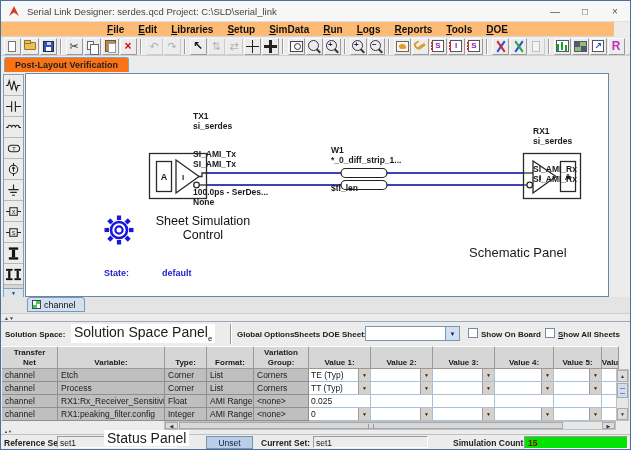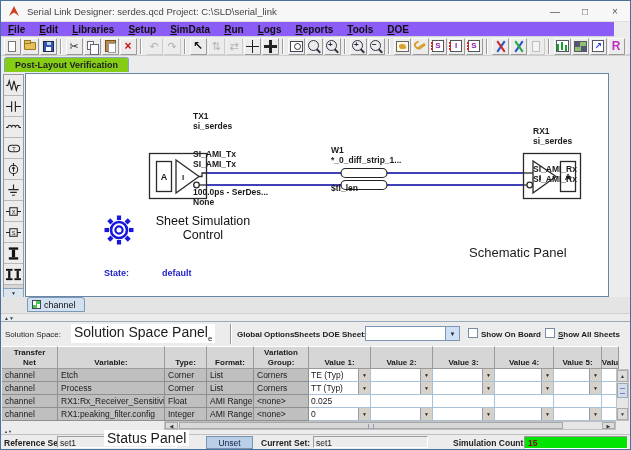--- a/index.html
+++ b/index.html
@@ -6,21 +6,21 @@
   *{box-sizing:border-box;}
   .window{position:relative;width:631px;height:450px;background:#ececec;border:1px solid #49719e;
     font-family:"Liberation Sans","DejaVu Sans",sans-serif;color:#1a1a1a;overflow:hidden;}
   
   .titlebar{position:absolute;left:0;top:0;right:0;height:21px;background:#f7f7f7;display:flex;align-items:center;border-bottom:1px solid #e0e0e0;}
   .applogo{width:13px;height:13px;margin:0 6px 0 7px;flex:0 0 auto;}
   .apptitle{font-size:9.5px;color:#444;}
   .wcontrols{margin-left:auto;display:flex;height:100%;}
   .wbtn{width:30px;display:flex;align-items:center;justify-content:center;font-size:10px;color:#555;}
   
-  .menubar{position:absolute;left:0;top:21px;right:16px;height:15px;background:#8b5cf6;display:flex;align-items:center;border-bottom:1px solid #d8d8d8;}
+  .menubar{position:absolute;left:0;top:21px;right:16px;height:15px;background:#fdba74;display:flex;align-items:center;border-bottom:1px solid #d8d8d8;justify-content:center;}
   .mitem{padding:0 7px;font-size:10px;font-weight:bold;color:#111;}
   
   .toolbar{position:absolute;left:0;top:36px;right:0;height:19px;background:#ececec;display:flex;align-items:center;padding-left:2px;border-bottom:1px solid #cfcfcf;}
   .tbtn{width:17px;height:17px;margin:0 0.5px;display:flex;align-items:center;justify-content:center;background:#ececec;
     border:1px solid;border-color:#fbfbfb #9a9a9a #9a9a9a #fbfbfb;border-radius:1px;flex:0 0 auto;}
   .tbtn.dis{opacity:.38;filter:grayscale(1);}
   .tsep{width:2px;height:15px;margin:0 3px;border-left:1px solid #9a9a9a;border-right:1px solid #ffffff;flex:0 0 auto;}
   .ig{display:flex;align-items:center;justify-content:center;font-size:11px;line-height:1;}
   .ig.bold{font-weight:bold;font-size:12px;}
   .ic-page{width:8px;height:11px;background:#fff;border:1px solid #777;}
@@ -58,21 +58,21 @@
   .ic-net2{position:relative;width:13px;height:13px;}
   .ic-net2::before{content:'';position:absolute;left:6px;top:0;width:2px;height:13px;background:#2a52cc;transform:rotate(35deg);}
   .ic-net2::after{content:'';position:absolute;left:6px;top:0;width:2px;height:13px;background:#22aa44;transform:rotate(-35deg);}
   .ic-wave{width:13px;height:12px;border:1px solid #556;background:#fff;overflow:hidden;display:flex;align-items:flex-end;justify-content:center;}
   .ic-wave::before{content:'';width:2px;height:8px;margin-bottom:1px;background:#18a030;box-shadow:-4px 2px 0 #18a030,4px 3px 0 #18a030;}
   .ic-grid{width:13px;height:11px;border:1px solid #556;background:conic-gradient(#8fbf6f 0 25%,#555577 0 50%,#8fbf6f 0 75%,#555577 0);}
   .ic-report{width:12px;height:12px;border:1px solid #556;background:#fff;font-size:9px;font-weight:bold;display:flex;align-items:center;justify-content:center;}
   
   .tabrow{position:absolute;left:0;top:55px;right:0;height:16px;background:#ececec;display:flex;align-items:flex-end;padding-left:3px;}
   .tab{height:15px;padding:0 10px;display:flex;align-items:center;font-size:9px;font-weight:bold;color:#222;
-    border:1px solid #8aa2ba;border-bottom:none;border-radius:3px 3px 0 0;background:#84cc16;margin-right:1px;}
+    border:1px solid #8aa2ba;border-bottom:none;border-radius:3px 3px 0 0;background:#f97316;margin-right:1px;}
   .tab.active{background:#f6f6f6;}
   
   .palette{position:absolute;left:2px;top:73px;width:21px;height:221px;background:#d6d6d6;border:1px solid #9a9a9a;overflow:hidden;}
   .pbtn{height:21px;display:flex;align-items:center;justify-content:center;background:#ececec;border-bottom:1px solid #b8b8b8;}
   .pmore{position:absolute;left:2px;top:287px;width:21px;height:10px;background:#dce4ee;border:1px solid #8aa0b8;
     display:flex;align-items:center;justify-content:center;font-size:5px;color:#234;}
   .canvas{position:absolute;left:24px;top:72px;width:584px;height:224px;background:#ffffff;border:1px solid #6a86a6;overflow:hidden;}
   .schsvg{position:absolute;left:0;top:0;}
   .clabel{position:absolute;font-size:8.5px;font-weight:bold;line-height:9.5px;color:#1a1a1a;white-space:pre;}
   .ssc-title{position:absolute;left:106px;top:140px;width:142px;text-align:center;font-size:12.5px;line-height:14px;color:#111;}
@@ -82,21 +82,21 @@
   .annot.sch{font-size:13px;}
   .annot-sub{font-size:8px;vertical-align:sub;}
   .gearbox{position:absolute;left:76px;top:139px;width:34px;height:34px;}
   .tabstrip{position:absolute;left:0;top:296px;right:0;height:16px;background:#e4e4e4;}
   .sheettab{position:absolute;left:26px;top:296px;height:15px;padding:0 8px 0 4px;background:#d2e0f0;border:1px solid #7a96b8;border-radius:3px 3px 0 0;
     display:flex;align-items:center;gap:3px;font-size:9px;color:#111;}
   .chicon{width:9px;height:9px;border:1px solid #446;background:conic-gradient(#44cc44 0 25%,#fff 0 50%,#44cc44 0 75%,#fff 0);}
   .splitter{position:absolute;left:0;top:312px;right:0;height:8px;background:#ececec;border-top:1px solid #cfcfcf;font-size:5px;color:#345;line-height:8px;padding-left:3px;}
   
   .ssheader{position:absolute;left:0;top:320px;right:0;height:25px;background:#ececec;border-top:1px solid #9aaabb;}
-  .sslabel{position:absolute;left:4px;top:8px;font-size:8px;font-weight:normal;}
+  .sslabel{position:absolute;left:4px;top:8px;font-size:8px;font-weight:bold;}
   .vline{position:absolute;left:229px;top:2px;height:20px;border-left:1px solid #9a9a9a;border-right:1px solid #fff;}
   .golabel{position:absolute;left:236px;top:8px;font-size:8px;font-weight:bold;}
   .doelabel{position:absolute;left:293px;top:8px;font-size:8px;font-weight:bold;}
   .combo{position:absolute;left:364px;top:4px;width:95px;height:15px;background:#fff;border:1px solid #7a96b4;display:flex;}
   .combo .ctext{flex:1;font-size:8.5px;padding:2px 2px;}
   .carrow{width:14px;background:#cfe0f2;border-left:1px solid #7a96b4;display:flex;align-items:center;justify-content:center;font-size:6px;color:#224;}
   .cbx{position:absolute;width:10px;height:10px;background:#fff;border:1px solid #7a8aa0;top:6px;}
   .cblabel{position:absolute;top:8px;font-size:8px;font-weight:bold;}
   
   .sstable{position:absolute;left:1px;top:345px;width:617px;}

